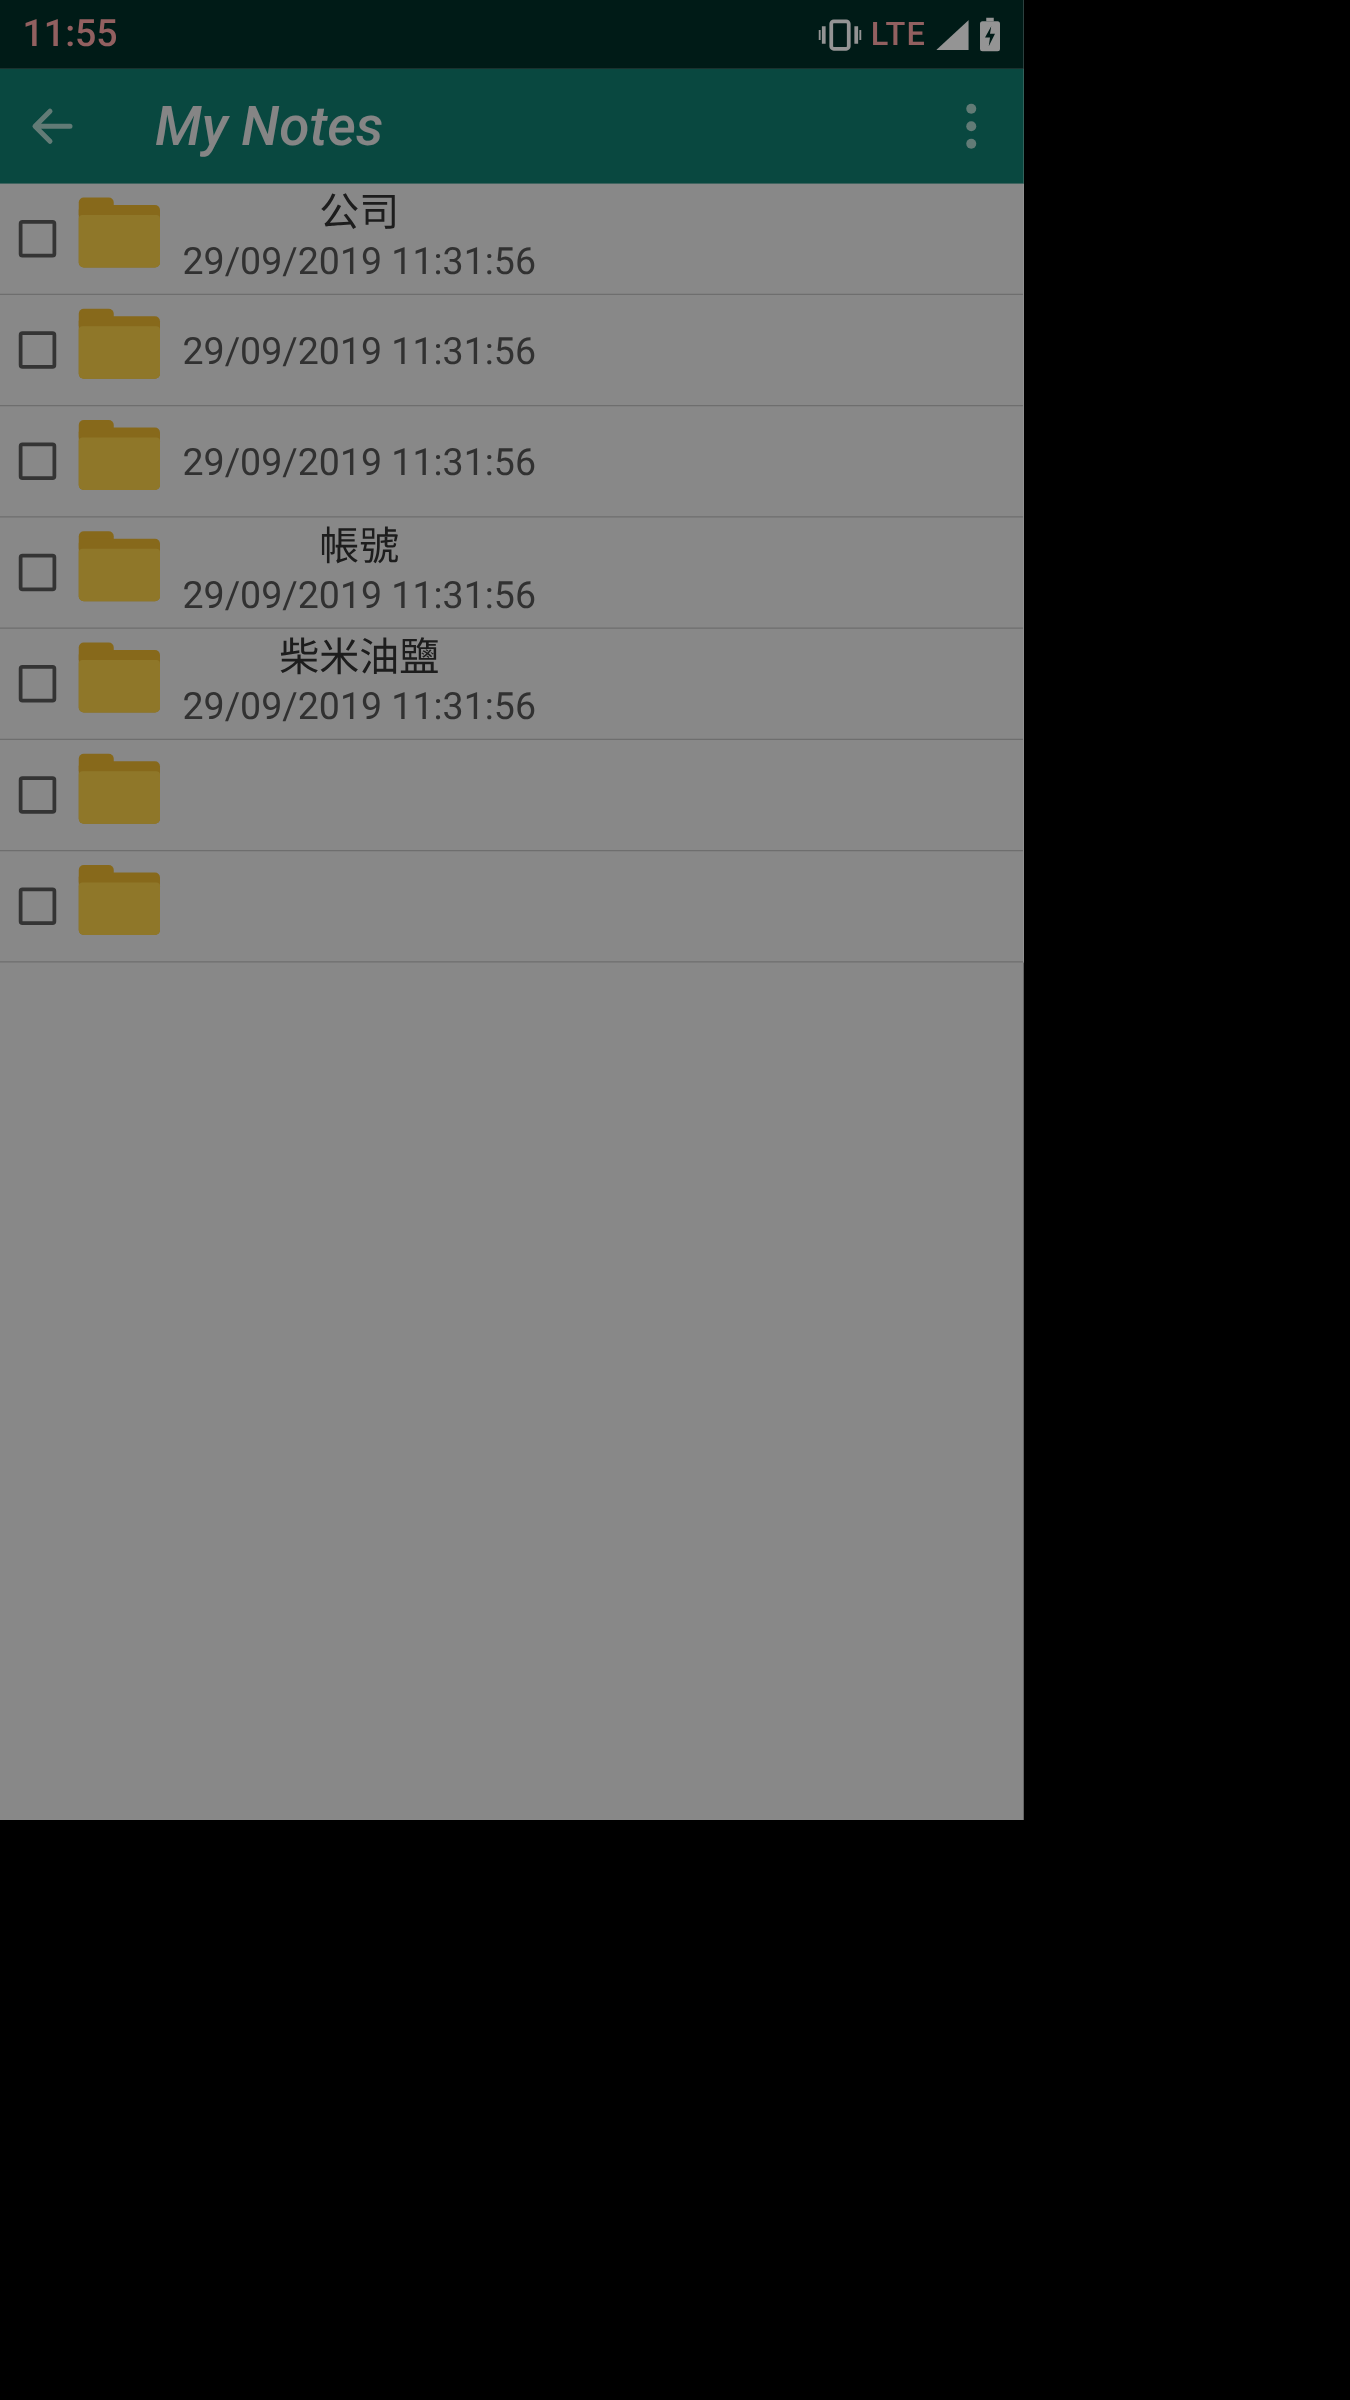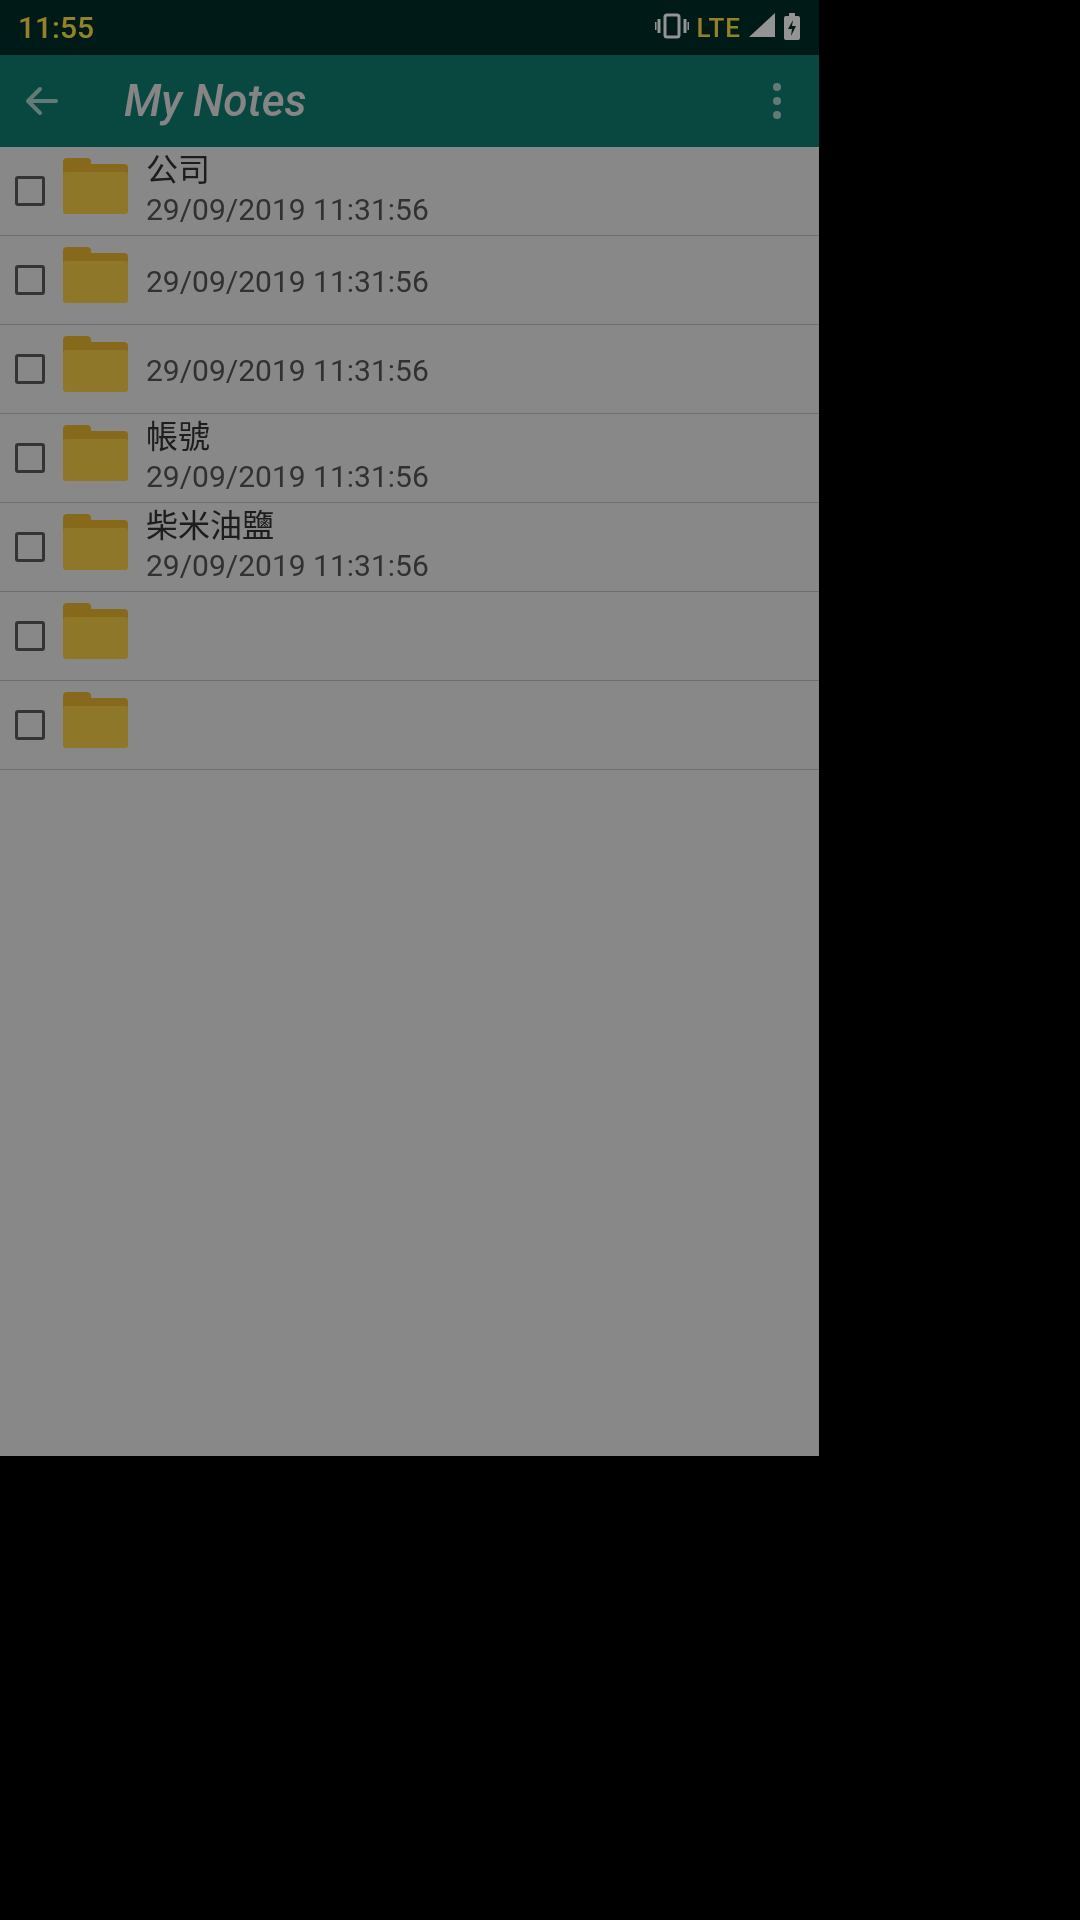--- a/index.html
+++ b/index.html
@@ -1,40 +1,40 @@
 <!DOCTYPE html>
 <html><head>
 <meta charset="utf-8">
 <style>
   * { margin:0; padding:0; box-sizing:border-box; font-family: Roboto, "Noto Sans", "Noto Sans CJK SC", sans-serif; }
   html,body { width:819px; height:1456px; background:#000; overflow:hidden; }
   .screen { position:relative; width:819px; height:1456px; background:#EBEBEB; }
 
   
-  .statusbar { position:relative; height:55px; background:#002F29; color:#fde047; display:flex; align-items:center; justify-content:space-between; padding:0 18px; font-size:30px; font-weight:500;gap:42px; }
-  .statusbar .right { display:flex; gap:8px; }
+  .statusbar { position:relative; height:55px; background:#002F29; color:#fca5a5; display:flex; align-items:center; justify-content:space-between; padding:0 18px; font-size:30px; font-weight:500;gap:42px; }
+  .statusbar .right { display:flex; align-items:center; gap:8px; }
   .statusbar .vibrate-icon svg, .statusbar .signal-icon svg, .statusbar .battery-icon svg { display:block; }
   .statusbar .lte { font-size:26px; letter-spacing:1px; font-weight:500; }
 
   
   .appbar { height:92px; background:#117C6F; display:flex; align-items:center; padding:0 20px; }
   .appbar .back-btn { width:44px; height:44px; display:flex; align-items:center; justify-content:center; }
   .appbar .title { margin-left:60px; color:#e5e5e5; font-size:44px; font-weight:500;font-style:italic; }
   .appbar .more-btn { margin-left:auto; width:44px; height:44px; display:flex; align-items:center; justify-content:center; }
   .appbar svg { display:block; }
 
   
   .list { background:#EBEBEB; }
   .row { display:flex; align-items:center; height:89px; border-bottom:1px solid #BDBDBD; padding-left:15px; }
   .chk { width:30px; height:30px; border:3px solid #5A5A5A; border-radius:3px; flex:0 0 auto; }
   .folder-icon { width:65px; height:55px; margin-left:18px; flex:0 0 auto; position:relative; }
   .folder-icon .back { position:absolute; left:0; top:0; width:65px; height:50px; background:#E8B530; border-radius:4px 4px 4px 4px; }
   .folder-icon .tab { position:absolute; left:0; top:-6px; width:28px; height:14px; background:#E8B530; border-radius:4px 4px 0 0; }
   .folder-icon .front { position:absolute; left:0; top:8px; width:65px; height:42px; background:#F6CE48; border-radius:3px 3px 4px 4px; }
-  .row .info { margin-left:18px; display:flex; flex-direction:column; justify-content:center; }
+  .row .info { margin-left:18px; display:flex; flex-direction:column; justify-content:center;align-items:center; }
   .row .name { font-size:32px; color:#333; line-height:1.1; }
   .row .date { font-size:30px; color:#555; line-height:1.3; margin-top:2px; }
 
   
   .scrim { position:absolute; inset:0; background:rgba(0,0,0,0.42); }
 
   
   .dialog { position:absolute; left:57px; top:585px; width:705px; background:#fff; border-radius:4px; box-shadow:0 14px 40px rgba(0,0,0,0.4); padding-bottom:18px; }
   .dialog .dlg-title { font-size:42px; font-weight:600; color:#1a1a1a; padding:42px 44px 18px 54px; }
   .dialog .dlg-input-wrap { padding:0 10px; }

